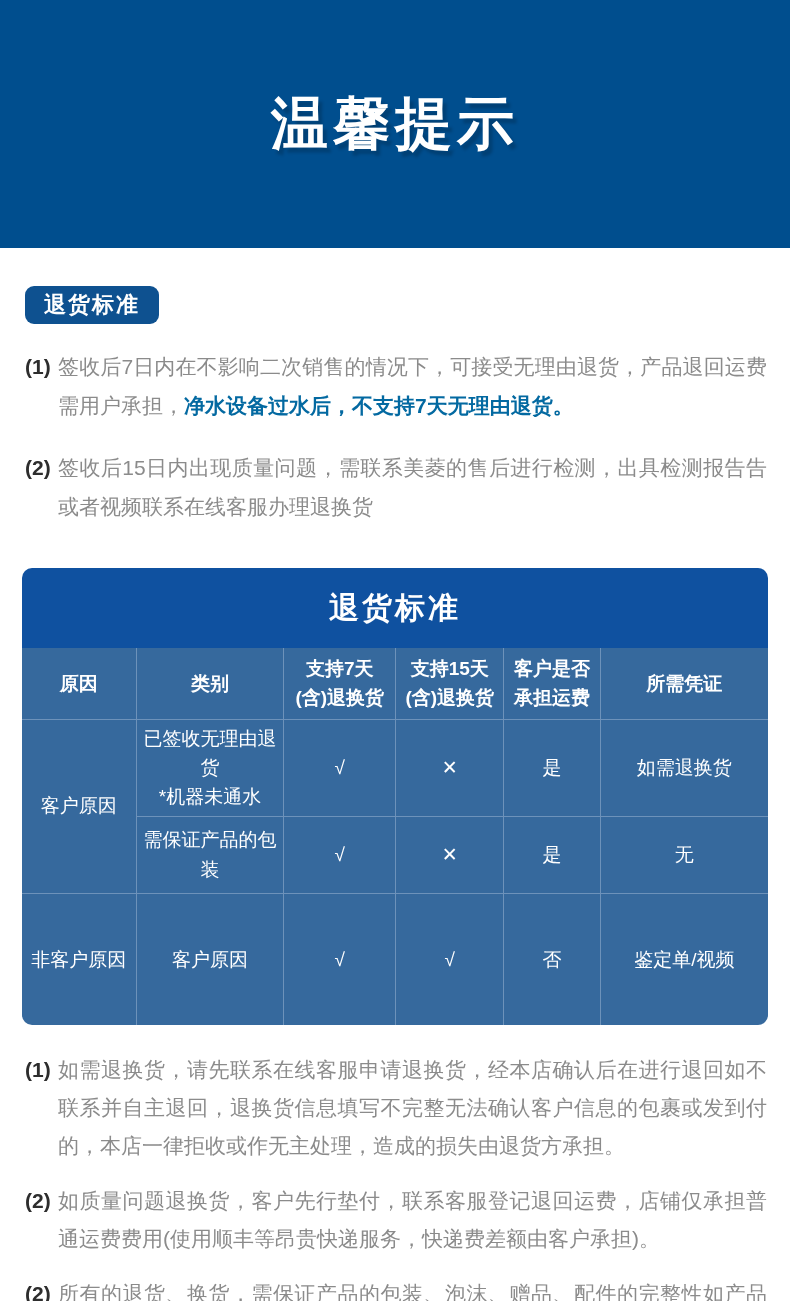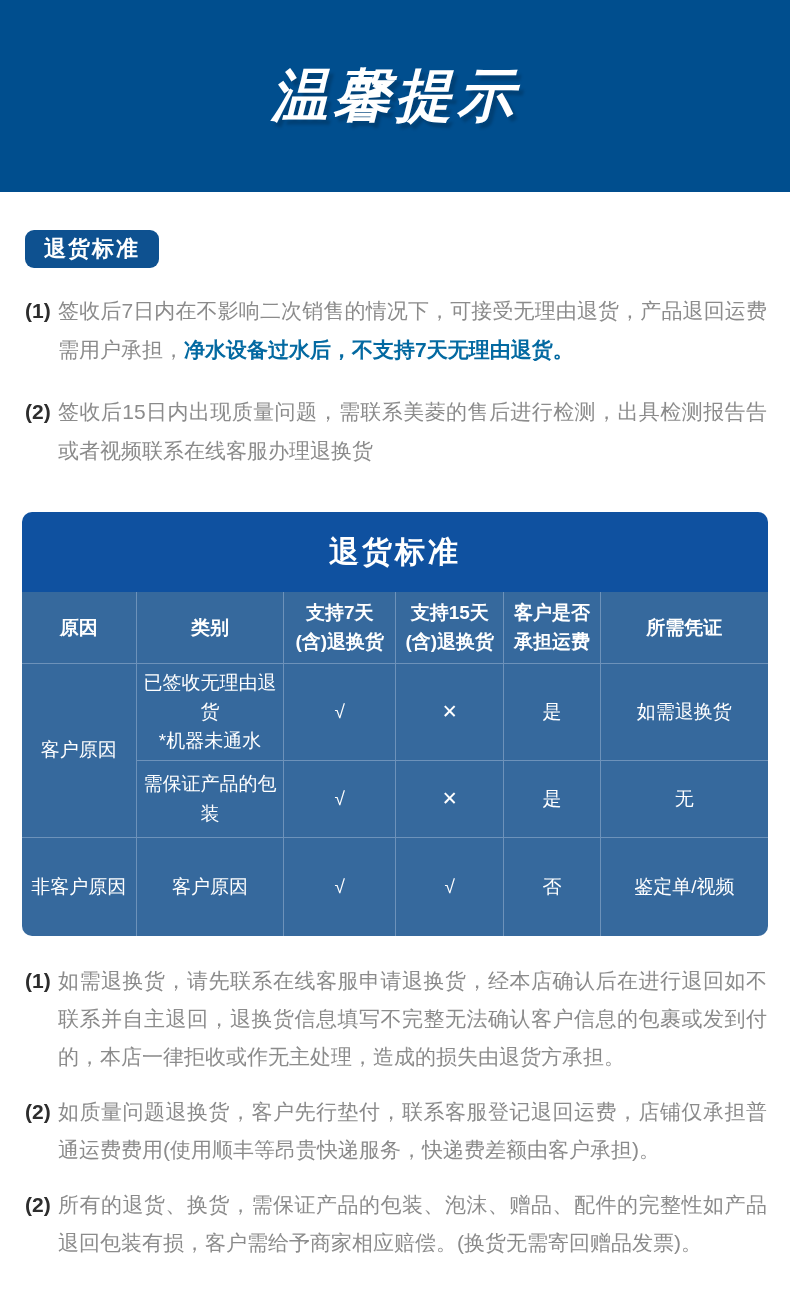--- a/index.html
+++ b/index.html
@@ -7,26 +7,25 @@
   body {
     width: 790px;
     min-height: 1301px;
     font-family: "Liberation Sans", "DejaVu Sans", sans-serif;
     color: #8b8b8b;
   }
 
   
   .banner {
     width: 790px;
-    height: 192px;
+    height: 248px;
     background: #004e8e;
     display: flex;
     align-items: center;
     justify-content: center;
-    font-style: italic;
   }
   .banner h1 {
     color: #ffffff;
     font-size: 57px;
     font-weight: 800;
     letter-spacing: 5px;
     text-shadow: 4px 5px 3px rgba(0,0,0,0.18);
   }
 
   
@@ -97,21 +96,21 @@
     vertical-align: middle;
     font-size: 19px;
     font-weight: 400;
     white-space: pre-line;
     line-height: 1.55;
     padding: 4px 6px;
   }
   table.policy th { font-weight: 700; height: 71px; }
   tr.row-1 td { height: 76px; }
   tr.row-2 td { height: 77px; }
-  tr.row-3 td { height: 99px; }
+  tr.row-3 td { height: 132px; }
   td.reason { font-weight: 700; }
   td.cat-left { text-align: left; padding-left: 11px; }
   td.mark-check { font-size: 31px; font-weight: 400; }
   td.mark-cross { font-size: 24px; font-weight: 700; }
 
   .col-reason   { width: 15.3%; }
   .col-category { width: 19.8%; }
   .col-d7       { width: 15.0%; }
   .col-d15      { width: 14.5%; }
   .col-freight  { width: 12.9%; }

